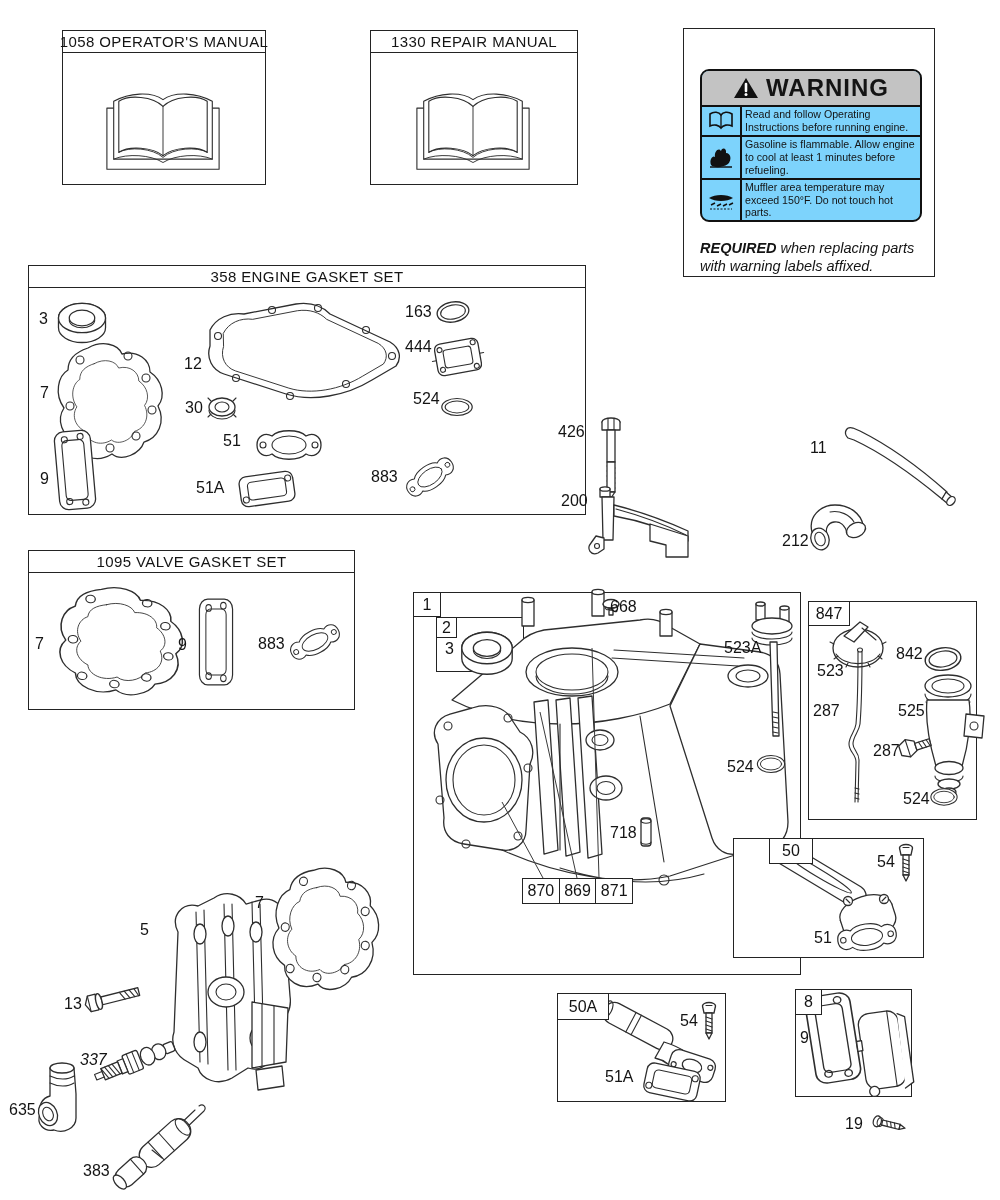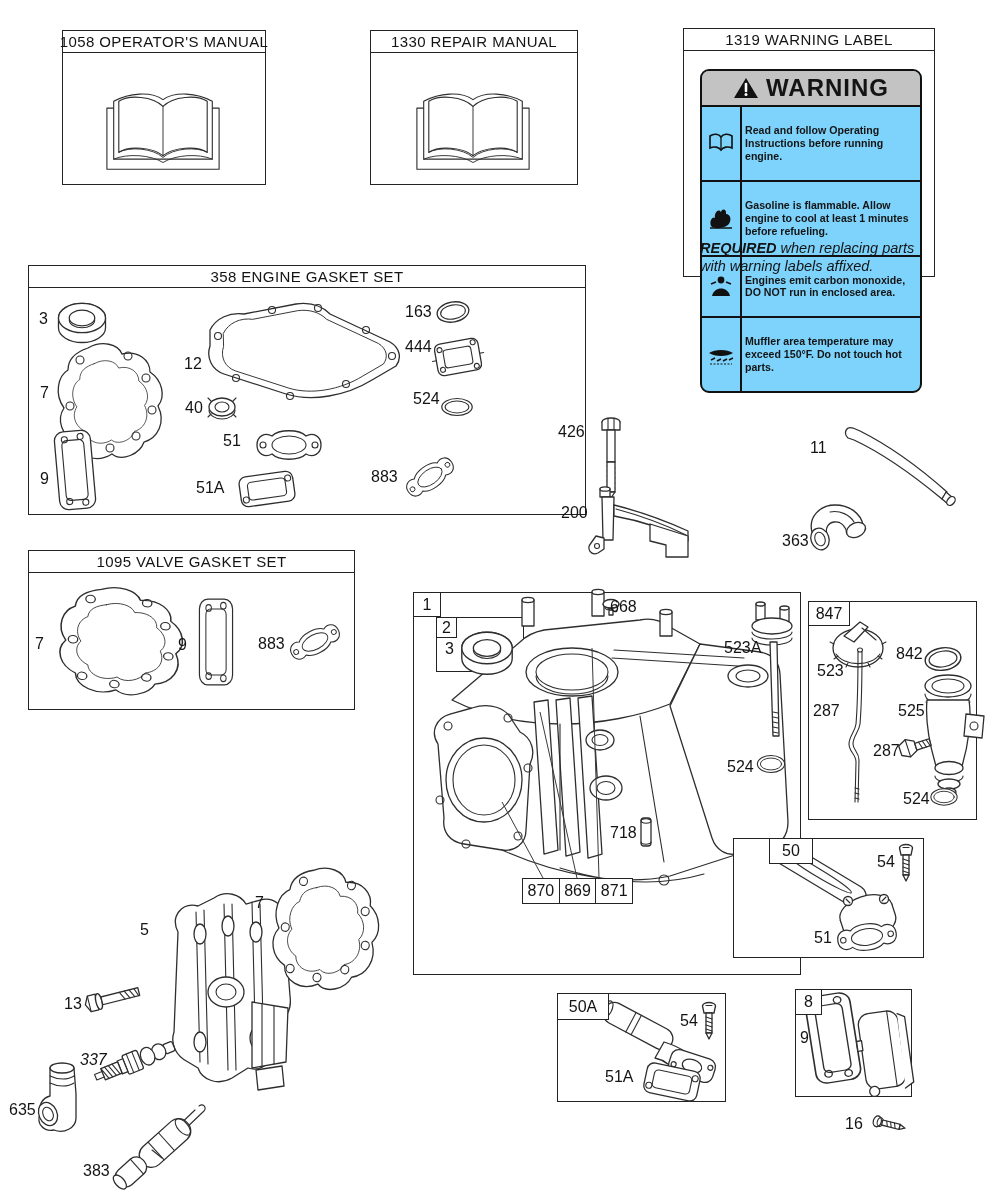--- a/index.html
+++ b/index.html
@@ -21,21 +21,21 @@
   .ld{fill:none;stroke:#3a3a3a;stroke-width:1;}
   
   .wlabel{position:absolute;left:16px;top:40px;width:218px;border:2px solid #111;border-radius:9px;
           overflow:hidden;background:#7dd3fc;}
   .whead{background:#c3c3c3;border-bottom:2px solid #111;display:flex;align-items:center;
          justify-content:center;gap:7px;padding:3px 2px;}
   .whead .wtxt{font-size:24px;font-weight:700;letter-spacing:1px;}
   .wrow{display:flex;border-bottom:2px solid #111;}
   .wrow:last-child{border-bottom:none;}
   .wicon{width:38px;border-right:2px solid #111;display:flex;align-items:center;justify-content:center;flex:none;}
-  .wtext{flex:1;font-size:10.6px;font-weight:700;line-height:1.22;padding:17px 3px;border-radius:11px;}
+  .wtext{flex:1;font-size:10.6px;font-weight:400;line-height:1.22;padding:1px 3px;border-radius:11px;}
   .wfoot{position:absolute;left:16px;top:210px;width:228px;font-size:14.5px;font-style:italic;line-height:1.25;}
   .wfoot b{font-weight:700;}
   .refbox{position:absolute;left:522px;top:878px;width:111px;height:26px;display:flex;z-index:5;
           border:1.6px solid #232323;background:#fff;box-sizing:border-box;}
   .refbox .cell{flex:1;display:flex;align-items:center;justify-content:center;font-size:16px;
                 border-right:1.6px solid #232323;}
   .refbox .cell:last-child{border-right:none;}
 </style>
 </head>
 <body>
@@ -43,21 +43,20 @@
 <div id="page">
 
   <div class="box" style="left:62px;top:30px;width:204px;height:155px;">
     <div class="titleband">1058 OPERATOR'S MANUAL</div>
   </div>
   <div class="box" style="left:370px;top:30px;width:208px;height:155px;">
     <div class="titleband">1330 REPAIR MANUAL</div>
   </div>
 
   <div class="box" style="left:683px;top:28px;width:252px;height:249px;">
-    <div class="titleband">1319 WARNING LABEL</div>
     <div class="wlabel">
       <div class="whead">
         <svg width="26" height="22" viewBox="0 0 26 22">
           <path d="M13 1 L25 21 L1 21 Z" fill="#111"></path>
           <path d="M13 7 L13 14" stroke="#fff" stroke-width="2.6" stroke-linecap="round"></path>
           <circle cx="13" cy="17.5" r="1.5" fill="#fff"></circle>
         </svg>
         <span class="wtxt">WARNING</span>
       </div>
       <div class="wrow">
@@ -73,30 +72,20 @@
         <div class="wicon">
             <svg width="26" height="24" viewBox="0 0 26 24">
           <path d="M3 20 C1 14 5 10 7 12 C6 6 11 2 13 6 C14 2 19 3 18 8 C23 8 24 15 20 19 C14 23 6 23 3 20 Z" fill="#111"></path>
           <path d="M2 22 L24 22" stroke="#111" stroke-width="1.6"></path>
             </svg>
           </div>
         <div class="wtext">Gasoline is flammable. Allow engine to cool at least 1 minutes before refueling.</div>
       </div>
       <div class="wrow">
         <div class="wicon">
-            <svg width="26" height="24" viewBox="0 0 26 24">
-          <circle cx="13" cy="6" r="3.4" fill="#111"></circle>
-          <path d="M4 22 C6 12 20 12 22 22 Z" fill="#111"></path>
-          <path d="M3 10 L8 8 M23 10 L18 8" stroke="#111" stroke-width="1.6"></path>
-            </svg>
-          </div>
-        <div class="wtext">Engines emit carbon monoxide, DO NOT run in enclosed area.</div>
-      </div>
-      <div class="wrow">
-        <div class="wicon">
             <svg width="28" height="24" viewBox="0 0 28 24">
           <path d="M2 10 C8 6 20 6 26 10 C20 14 8 14 2 10 Z" fill="#111"></path>
           <path d="M4 17 l4 -2 M10 18 l4 -2 M16 18 l4 -2 M22 17 l4 -2" stroke="#111" stroke-width="1.4"></path>
           <path d="M3 21 L25 21" stroke="#111" stroke-width="1.2" stroke-dasharray="2 1.5"></path>
             </svg>
           </div>
         <div class="wtext">Muffler area temperature may exceed 150°F.  Do not touch hot parts.</div>
       </div>
     </div>
     <div class="wfoot">
@@ -486,36 +475,36 @@
       <path class="sn" d="M846 899 l4 4 M886 897 l-4 4"></path>
     </g>
     <use href="#screwS" transform="translate(906,848)"></use>
     <use href="#bowtie" transform="translate(867,937) rotate(-8) scale(0.92)"></use>
   </svg>
 
   <span class="plabel" style="left:39px;top:310px;">3</span>
   <span class="plabel" style="left:40px;top:384px;">7</span>
   <span class="plabel" style="left:40px;top:470px;">9</span>
   <span class="plabel" style="left:184px;top:355px;">12</span>
-  <span class="plabel" style="left:185px;top:399px;">40</span>
+  <span class="plabel" style="left:185px;top:399px;">30</span>
   <span class="plabel" style="left:223px;top:432px;">51</span>
   <span class="plabel" style="left:196px;top:479px;">51A</span>
   <span class="plabel" style="left:405px;top:303px;">163</span>
   <span class="plabel" style="left:405px;top:338px;">444</span>
   <span class="plabel" style="left:413px;top:390px;">524</span>
   <span class="plabel" style="left:371px;top:468px;">883</span>
 
   <span class="plabel" style="left:35px;top:635px;">7</span>
   <span class="plabel" style="left:178px;top:636px;">9</span>
   <span class="plabel" style="left:258px;top:635px;">883</span>
 
   <span class="plabel" style="left:558px;top:423px;">426</span>
-  <span class="plabel" style="left:561px;top:504px;text-align:center;">200</span>
+  <span class="plabel" style="left:561px;top:492px;text-align:center;">200</span>
   <span class="plabel" style="left:810px;top:439px;">11</span>
-  <span class="plabel" style="left:782px;top:532px;">363</span>
+  <span class="plabel" style="left:782px;top:532px;">212</span>
 
   <span class="plabel" style="left:445px;top:640px;">3</span>
   <span class="plabel" style="left:574px;top:598px;margin-left:36px;">668</span>
   <span class="plabel" style="left:610px;top:824px;">718</span>
   <span class="plabel" style="left:724px;top:639px;">523A</span>
   <span class="plabel" style="left:727px;top:758px;">524</span>
 
   <span class="plabel" style="left:817px;top:662px;">523</span>
   <span class="plabel" style="left:813px;top:702px;">287</span>
   <span class="plabel" style="left:896px;top:645px;">842</span>
@@ -523,21 +512,21 @@
   <span class="plabel" style="left:873px;top:742px;">287</span>
   <span class="plabel" style="left:903px;top:790px;">524</span>
 
   <span class="plabel" style="left:877px;top:853px;">54</span>
   <span class="plabel" style="left:814px;top:929px;">51</span>
 
   <span class="plabel" style="left:680px;top:1012px;">54</span>
   <span class="plabel" style="left:605px;top:1068px;">51A</span>
 
   <span class="plabel" style="left:800px;top:1029px;">9</span>
-  <span class="plabel" style="left:845px;top:1115px;">16</span>
+  <span class="plabel" style="left:845px;top:1115px;">19</span>
 
   <span class="plabel" style="left:140px;top:921px;">5</span>
   <span class="plabel" style="left:255px;top:894px;">7</span>
   <span class="plabel" style="left:64px;top:995px;">13</span>
   <span class="plabel" style="left:80px;top:1051px;font-style:italic;">337</span>
   <span class="plabel" style="left:9px;top:1101px;">635</span>
   <span class="plabel" style="left:83px;top:1162px;">383</span>
 
 </div>
 

